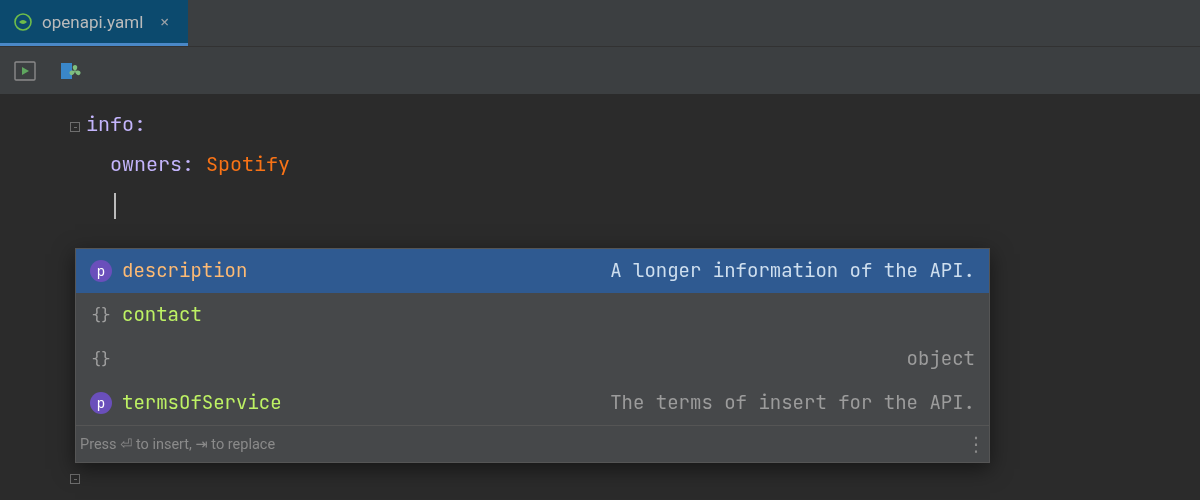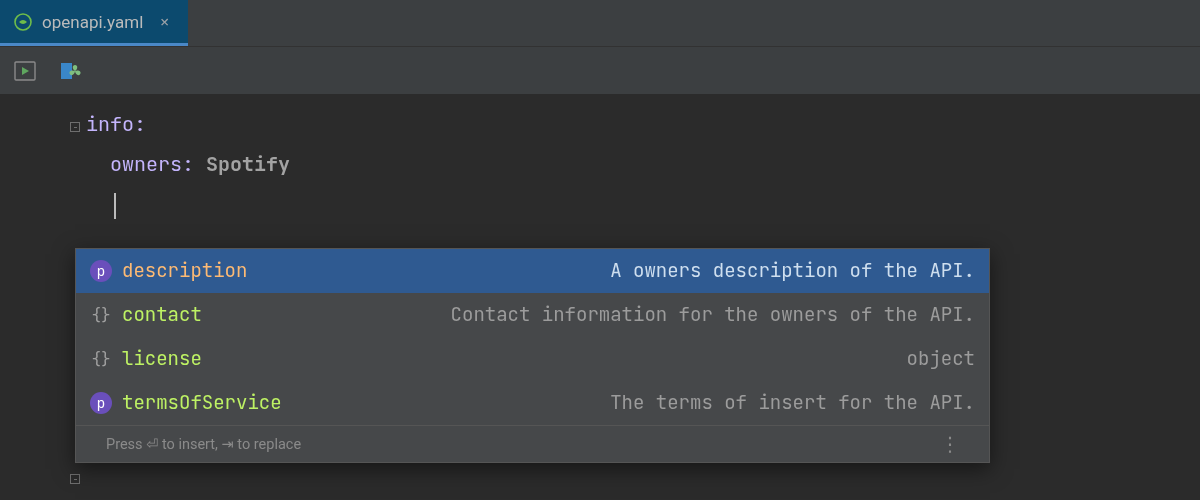--- a/index.html
+++ b/index.html
@@ -78,21 +78,21 @@
     }
     .code {
       position: absolute;
       left: 86px; top: 10px; right: 0; bottom: 0;
       line-height: 40px;
     }
     .code .line {
       white-space: pre;
     }
     .tok-key { color: #c4b5fd; }
-    .tok-text { color: #a3a3a3; font-weight: bold; }
+    .tok-text { color: #f97316; }
     .caret {
       display: inline-block;
       width: 2px; height: 26px;
       background: #bbbbbb;
       vertical-align: middle;
       margin-left: 28px;
     }
     .popup {
       position: absolute;
       left: 75px;
@@ -134,21 +134,21 @@
     .popup-item.selected .item-label { color: #fdba74; }
     .popup-item .item-hint {
       margin-left: auto;
       color: #9c9c9c;
       text-align: right;
     }
     .popup-item.selected .item-hint { color: #cfdfef; }
     .popup-footer {
       display: flex;
       align-items: center;
-      padding: 6px 30px;
+      padding: 6px 4px;
       color: #8a8a8a;
       font-family: -apple-system, "Segoe UI", Roboto, sans-serif;
       font-size: 14.5px;
       border-top: 1px solid #555;
     }
     .popup-footer .dots {
       margin-left: auto;
       font-size: 20px;
       letter-spacing: -1px;
     }
@@ -199,30 +199,28 @@
     <div class="line"><span class="caret"></span></div>
   </div>
 
 </div>
 
 <div class="popup">
   <div id="popup-items">
       <div class="popup-item selected">
         <span class="kind-badge kind-p">p</span>
         <span class="item-label">description</span>
-        <span class="item-hint">A owners description of the API.</span>
+        <span class="item-hint">A longer information of the API.</span>
       </div>
       <div class="popup-item">
         <span class="kind-braces">{}</span>
         <span class="item-label">contact</span>
-        <span class="item-hint">Contact information for the owners of the API.</span>
       </div>
       <div class="popup-item">
         <span class="kind-braces">{}</span>
-        <span class="item-label">license</span>
         <span class="item-hint">object</span>
       </div>
       <div class="popup-item">
         <span class="kind-badge kind-p">p</span>
         <span class="item-label">termsOfService</span>
         <span class="item-hint">The terms of insert for the API.</span>
       </div>
     </div>
   <div class="popup-footer">
     <span>Press ⏎ to insert, ⇥ to replace</span>

